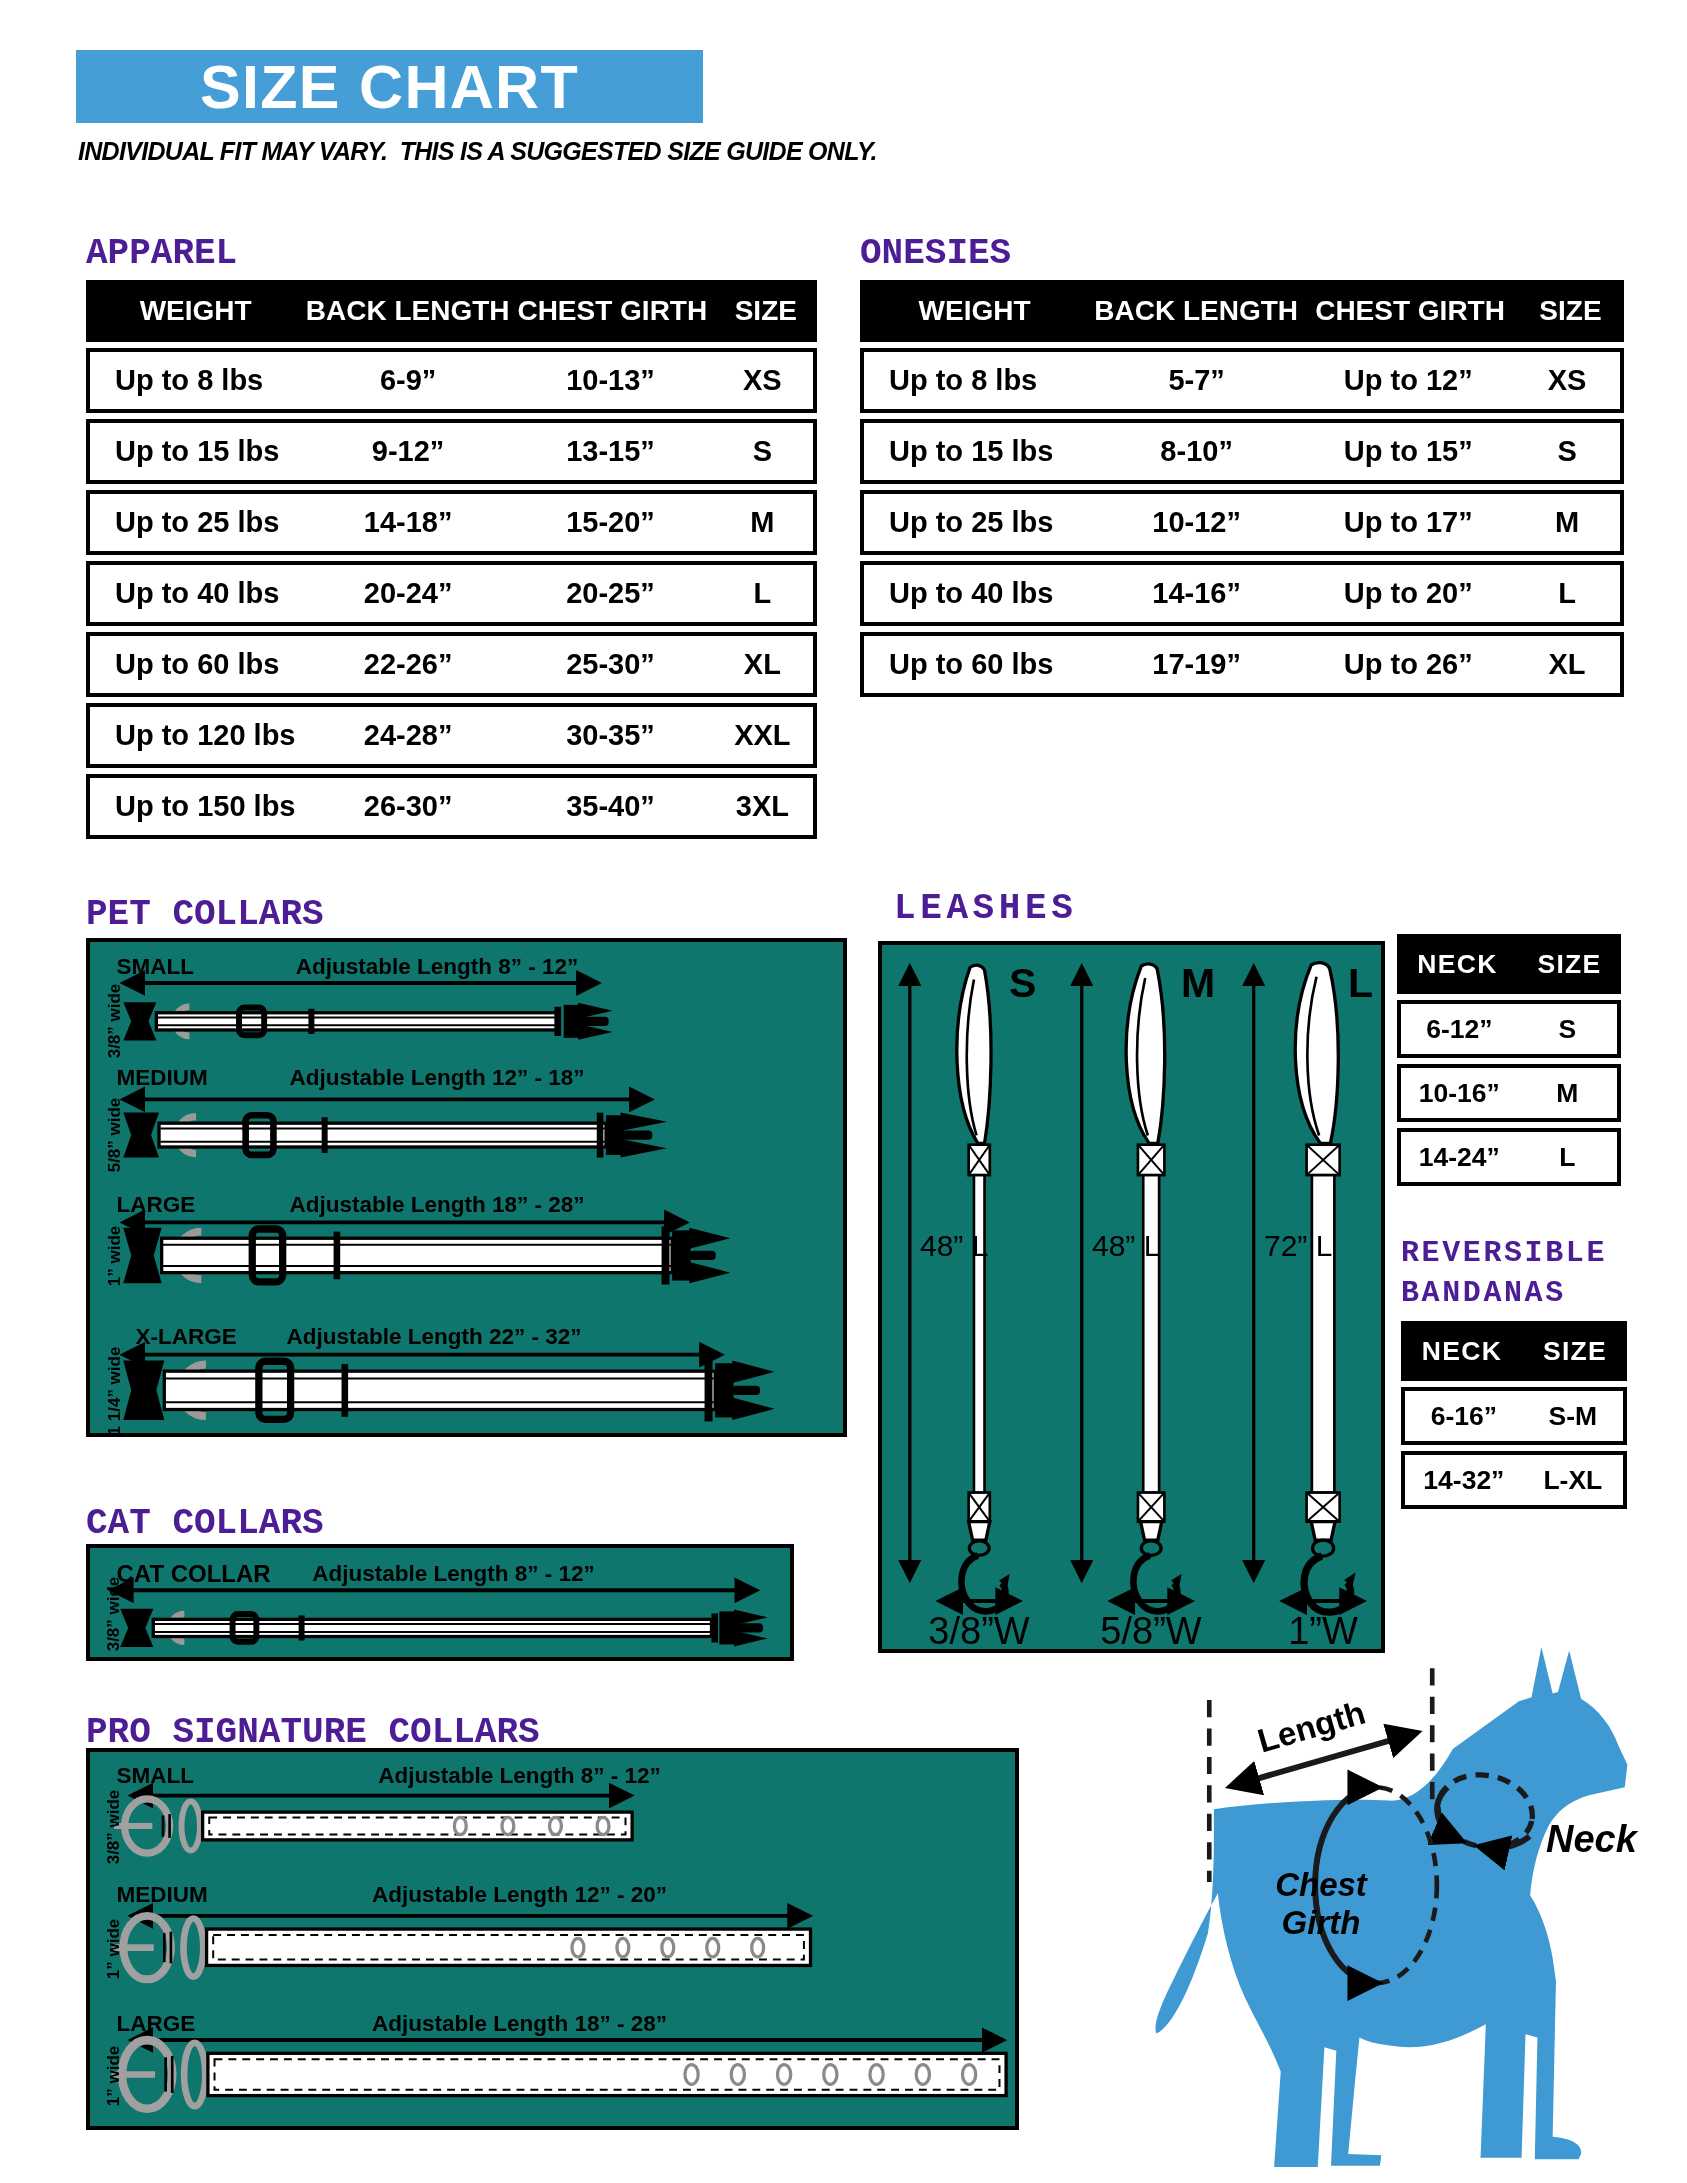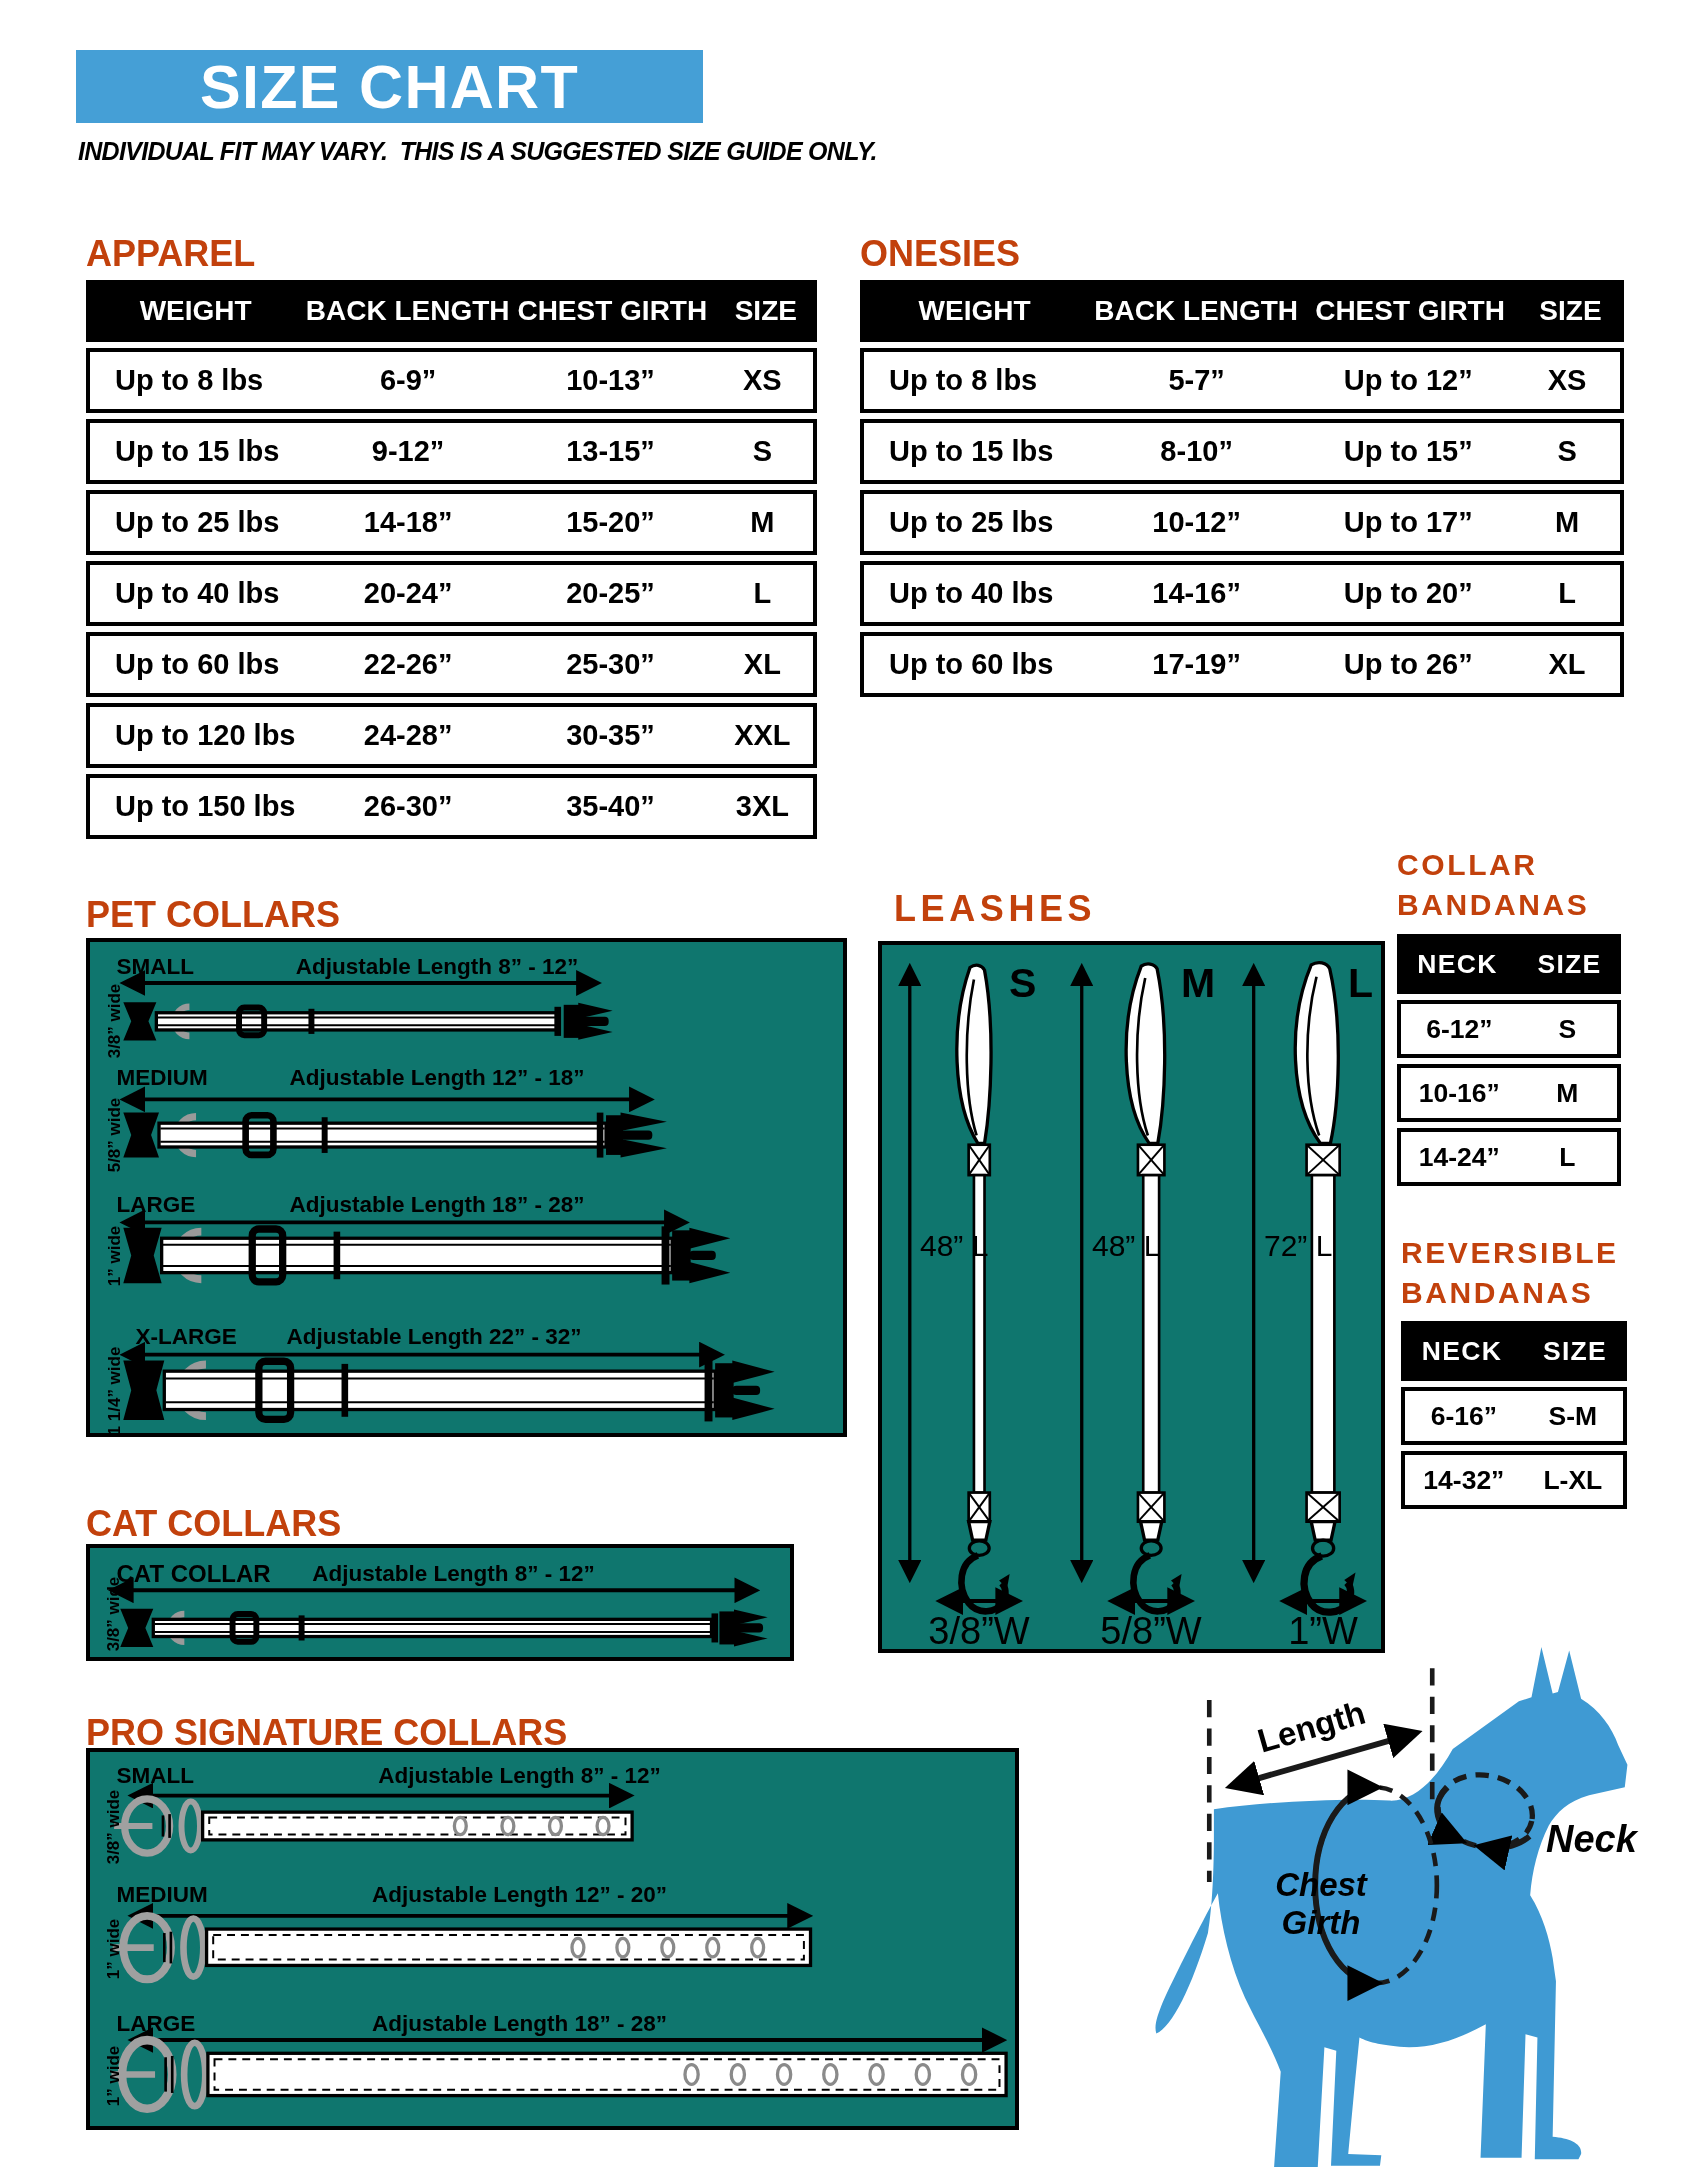--- a/index.html
+++ b/index.html
@@ -6,21 +6,21 @@
   .page{position:relative;width:1687px;height:2183px;background:#fff;overflow:hidden;
         font-family:"Liberation Sans","DejaVu Sans",sans-serif;color:#000;}
   .abs{position:absolute;}
   
   .banner{left:76px;top:50px;width:627px;height:73px;background:#459fd6;
           display:flex;align-items:center;justify-content:center;}
   .banner span{color:#fff;font-weight:bold;font-size:61px;letter-spacing:1.3px;}
   .disclaimer{left:78px;top:137px;font-size:25px;font-weight:bold;font-style:italic;
               letter-spacing:-0.7px;white-space:pre;}
   
-  .sec-h{font-size:36px;font-weight:bold;color:#c2410c;}
+  .sec-h{font-size:36px;font-weight:bold;color:#4c1d95;font-family:Liberation Mono, monospace;}
   .sec-h.tracked{letter-spacing:4.6px;}
   .sec-h.wrap{letter-spacing:2.6px;line-height:40px;font-size:30px;}
   
   .tbl{position:absolute;}
   .tbl .hd{background:#000;color:#fff;height:62px;display:grid;align-items:center;
            grid-template-columns:30% 28% 28% 14%;}
   .tbl .hd .cell{font-size:28px;}
   .tbl .rw{border:4px solid #000;box-sizing:border-box;background:#fff;height:65px;
            margin-top:6px;display:grid;align-items:center;grid-template-columns:30% 28% 28% 14%;}
   .cell{text-align:center;font-weight:bold;font-size:29px;}
@@ -289,21 +289,20 @@
       <line x1="642" y1="828" x2="692" y2="872" stroke="#000" stroke-width="3"></line>
       <line x1="692" y1="828" x2="642" y2="872" stroke="#000" stroke-width="3"></line>
       <polygon points="649,872 685,872 679,900 655,900" fill="#fff" stroke="#000" stroke-width="5"></polygon>
       <ellipse cx="667" cy="912" rx="16" ry="12" fill="none" stroke="#000" stroke-width="5"></ellipse>
       <path d="M665,924 C635,934 631,972 649,996 C664,1015 694,1012 705,993 C711,981 709,970 703,964" fill="none" stroke="#000" stroke-width="11"></path>
       <polygon points="699,960 716,949 711,972" fill="#000"></polygon>
       <line x1="609" y1="992" x2="725" y2="992" stroke="#000" stroke-width="6" marker-start="url(#mkL)" marker-end="url(#mkL)"></line>
     </svg>
   </div>
 
-  <div class="abs sec-h wrap" style="left:1397px;top:845px;width:225px;">COLLAR BANDANAS</div>
   <div class="btbl" style="left:1397px;top:934px;width:224px;">
     <div class="hd">
       <div class="cell">NECK</div>
       <div class="cell">SIZE</div>
     </div>
     <div class="rw">
       <div class="cell">6-12”</div>
       <div class="cell">S</div>
     </div>
     <div class="rw">

